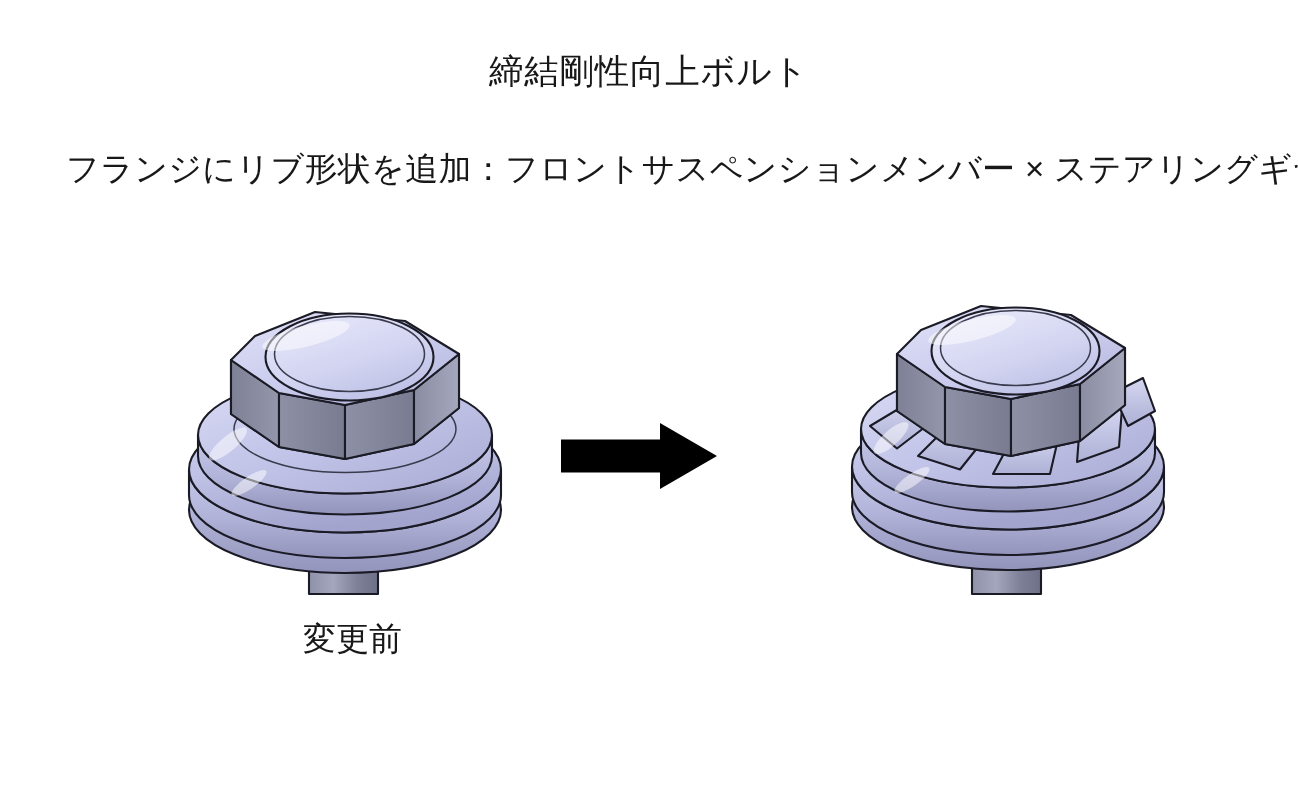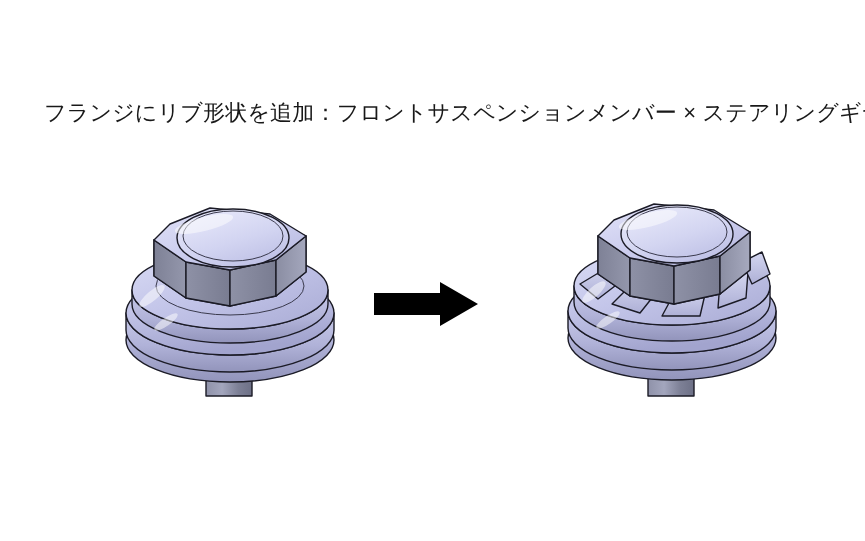--- a/index.html
+++ b/index.html
@@ -88,20 +88,21 @@
     width: 110px;
     height: 48px;
   }
   .arrow svg { display: block; }
 </style>
 </head>
 <body>
 
 <div id="slide">
 
+  <div class="title">締結剛性向上ボルト</div>
 
   <div class="subtitle">フランジにリブ形状を追加：フロントサスペンションメンバー × ステアリングギヤボックス</div>
 
   <div class="figure before">
     <div class="render">
       <svg width="270" height="222" viewBox="0 0 270 222" xmlns="http://www.w3.org/2000/svg">
         <defs>
           <linearGradient id="gFlangeTopA" x1="0" y1="0" x2="1" y2="1">
             <stop offset="0%" stop-color="#d9dbf4"></stop>
             <stop offset="45%" stop-color="#c3c5e9"></stop>
@@ -177,20 +178,21 @@
           <ellipse cx="133" cy="56" rx="50" ry="25" fill="none" stroke="#3a3a4d" stroke-width="1"></ellipse>
         </g>
 
         <g fill="#ffffff" opacity="0.5">
           <ellipse cx="104" cy="44" rx="30" ry="7" transform="rotate(-14 104 44)"></ellipse>
           <ellipse cx="52" cy="116" rx="16" ry="5" transform="rotate(-40 52 116)"></ellipse>
           <ellipse cx="66" cy="142" rx="14" ry="4" transform="rotate(-35 66 142)"></ellipse>
         </g>
       </svg>
     </div>
+    <div class="caption">変更前</div>
   </div>
 
   <div class="arrow">
     <svg width="110" height="48" viewBox="0 0 110 48" xmlns="http://www.w3.org/2000/svg">
       <path d="M 2 13 L 68 13 L 68 2 L 106 24 L 68 46 L 68 35 L 2 35 Z" fill="#000000"></path>
     </svg>
   </div>
 
   <div class="figure after">
     <div class="render">

